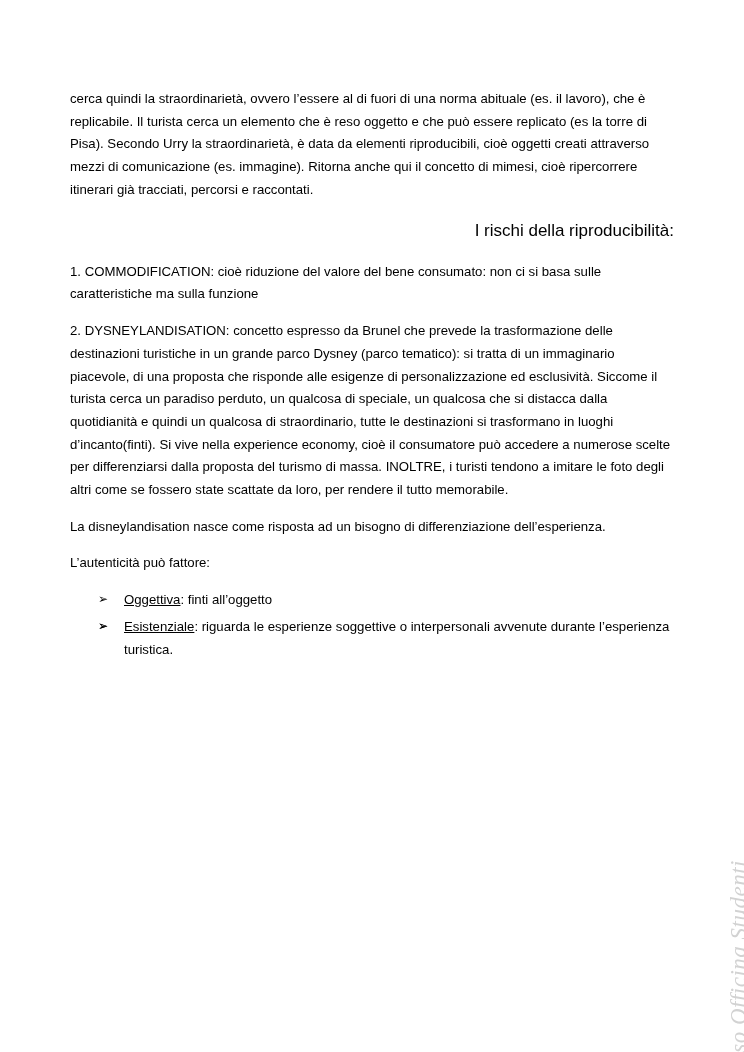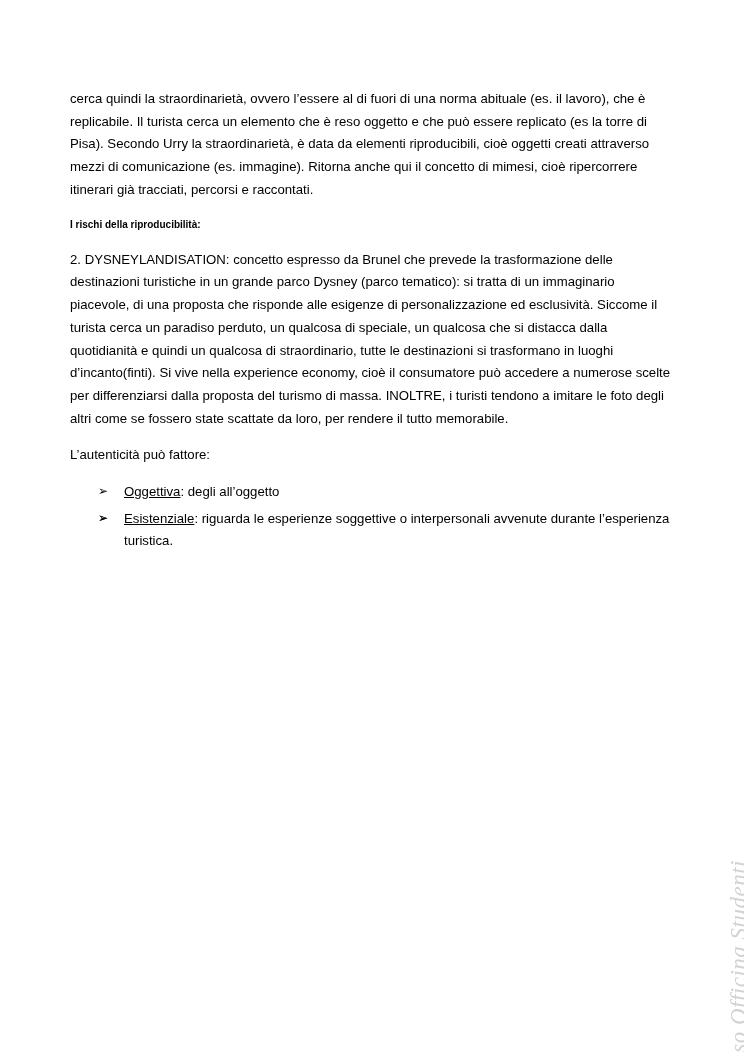--- a/index.html
+++ b/index.html
@@ -26,24 +26,24 @@
   }
   .doc-body {
     font-size: 13.2px;
     line-height: 1.72;
     text-align: left;
   }
   p.para {
     margin: 0 0 14px 0;
   }
   .center-heading {
-    text-align: left;
-    font-weight: bold;
+    text-align: right;
+    font-weight: normal;
     margin: 0 0 16px 0;
-    font-size: 10px;
+    font-size: 17px;
   }
   b, strong { font-weight: normal; }
   .ul-underline { text-decoration: underline; text-align: center; }
   ul.bullets {
     list-style: none;
     margin: 0;
     padding: 0 0 0 28px;
   }
   ul.bullets li {
     position: relative;
@@ -78,31 +78,33 @@
 </head>
 <body>
 
 <div class="page">
   <div class="doc-body">
 
     <p class="para"><span>cerca quindi la straordinarietà, ovvero l’essere al di fuori di una norma abituale (es. il lavoro), che è replicabile. Il turista cerca un elemento che è reso oggetto e che può essere replicato (es la torre di Pisa). Secondo Urry la straordinarietà, è data da elementi riproducibili, cioè oggetti creati attraverso mezzi di comunicazione (es. immagine). Ritorna anche qui il concetto di mimesi, cioè ripercorrere itinerari già tracciati, percorsi e raccontati.</span></p>
 
     <p class="center-heading">I rischi della riproducibilità:</p>
 
+    <p class="para"><span>1. COMMODIFICATION: cioè riduzione del valore del bene consumato: non ci si basa sulle caratteristiche ma sulla funzione</span></p>
 
     <p class="para"><span>2. DYSNEYLANDISATION: concetto espresso da Brunel che prevede la trasformazione delle destinazioni turistiche in un grande parco Dysney (parco tematico): si tratta di un immaginario piacevole, di una proposta che risponde alle esigenze di personalizzazione ed esclusività. Siccome il turista cerca un paradiso perduto, un qualcosa di speciale, un qualcosa che si distacca dalla quotidianità e quindi un qualcosa di straordinario, tutte le destinazioni si trasformano in luoghi d’incanto(finti). Si vive nella </span><b>experience economy</b><span>, cioè il consumatore può accedere a numerose scelte per differenziarsi dalla proposta del turismo di massa. INOLTRE, i turisti tendono a imitare le foto degli altri come se fossero state scattate da loro, per rendere il tutto memorabile.</span></p>
 
+    <p class="para"><span>La </span><b>disneylandisation</b><span> nasce come risposta ad un bisogno di differenziazione dell’esperienza.</span></p>
 
 
     <p class="para"><span>L’autenticità può fattore:</span></p>
 
     <ul class="bullets">
       <li>
         <span class="marker">➢</span>
-        <span class="content"><span class="ul-underline">Oggettiva</span><span>: degli all’oggetto</span></span>
+        <span class="content"><span class="ul-underline">Oggettiva</span><span>: finti all’oggetto</span></span>
       </li>
       <li>
         <span class="marker">➢</span>
       </li>
       <li>
         <span class="marker">➢</span>
         <span class="content"><span class="ul-underline">Esistenziale</span><span>: riguarda le esperienze soggettive o interpersonali avvenute durante l’esperienza turistica.</span></span>
       </li>
     </ul>
 

